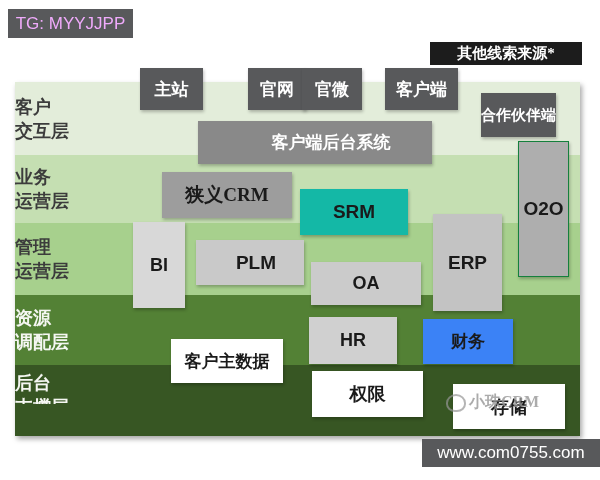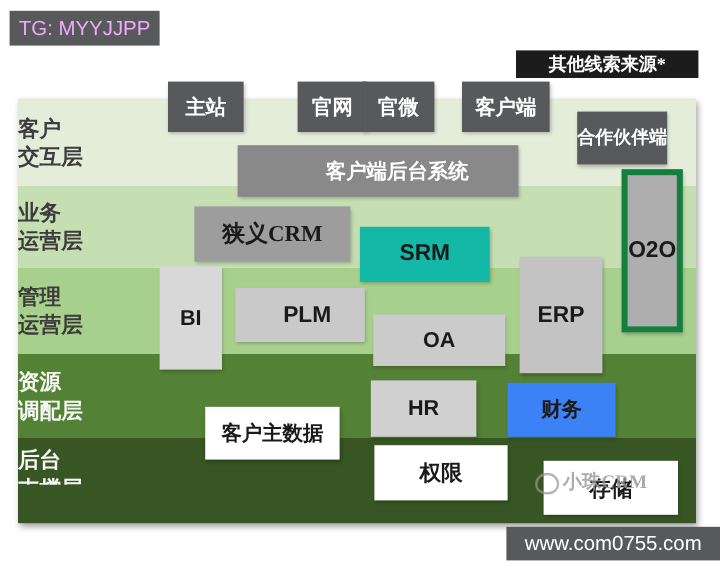--- a/index.html
+++ b/index.html
@@ -46,21 +46,21 @@
   .b-official-weibo{left:302px;top:68px;width:60px;height:42px;}
   .b-client-app{left:385px;top:68px;width:73px;height:42px;}
   .b-partner{left:481px;top:93px;width:75px;height:44px;font-size:15px;line-height:20px;flex-direction:row;}
   .b-client-backend{left:198px;top:121px;width:234px;height:43px;padding-left:32px;}
   .b-narrow-crm{left:162px;top:172px;width:130px;height:46px;background:#9d9d9d;font-size:19px;}
   .b-srm{left:300px;top:189px;width:108px;height:46px;background:#14b8a6;font-size:19px;}
   .b-bi{left:133px;top:222px;width:52px;height:86px;background:#d8d8d8;font-size:18px;}
   .b-plm{left:196px;top:240px;width:108px;height:45px;background:#c9c9c9;font-size:19px;padding-left:12px;}
   .b-oa{left:311px;top:262px;width:110px;height:43px;background:#cbcbcb;font-size:18px;}
   .b-erp{left:433px;top:214px;width:69px;height:97px;background:#c3c3c3;font-size:19px;}
-  .b-o2o{left:518px;top:141px;width:51px;height:136px;background:#aeaeae;font-size:19px;border:5px solid #15803d;}
+  .b-o2o{left:518px;top:141px;width:51px;height:136px;background:#aeaeae;font-size:19px;border:1px solid #15803d;}
   .b-hr{left:309px;top:317px;width:88px;height:47px;background:#d0d0d0;font-size:18px;}
   .b-finance{left:423px;top:319px;width:90px;height:45px;background:#d8d8d8;font-size:17px;}
   .b-customer-master{left:171px;top:339px;width:112px;height:44px;font-size:17px;}
   .b-permission{left:312px;top:371px;width:111px;height:46px;font-size:18px;}
   .b-storage{left:453px;top:384px;width:112px;height:45px;font-size:18px;}
   
   .watermark{left:446px;top:392px;display:flex;align-items:center;gap:3px;
     color:rgba(150,150,150,0.8);font-size:16px;font-weight:bold;font-family:"Liberation Serif",serif;}
   .wm-doodle{width:16px;height:14px;border:2px solid rgba(150,150,150,0.7);border-radius:50% 50% 45% 45%;}
 </style>

